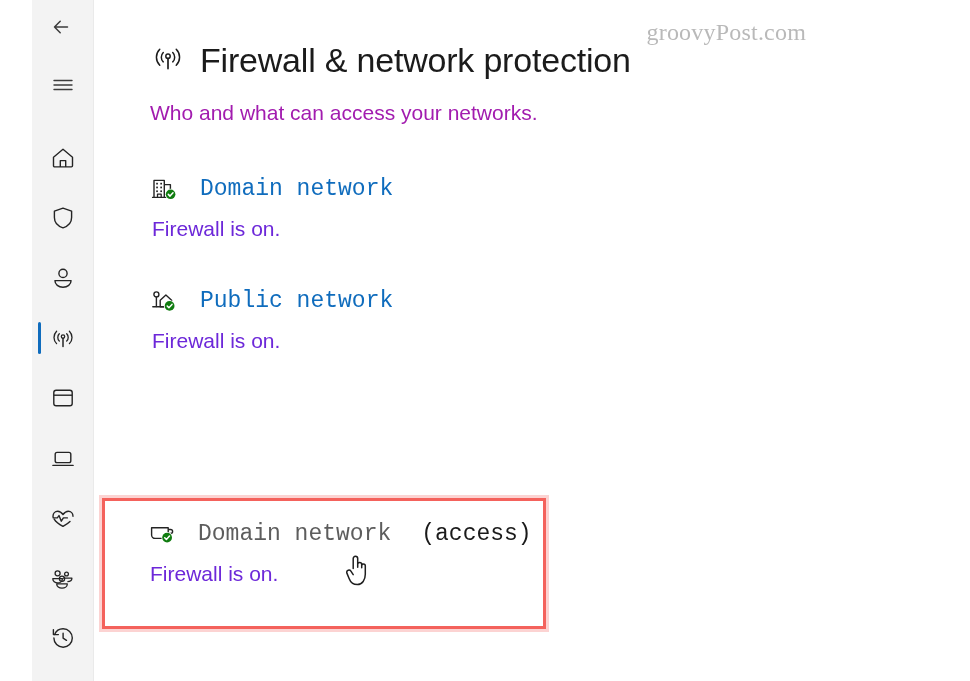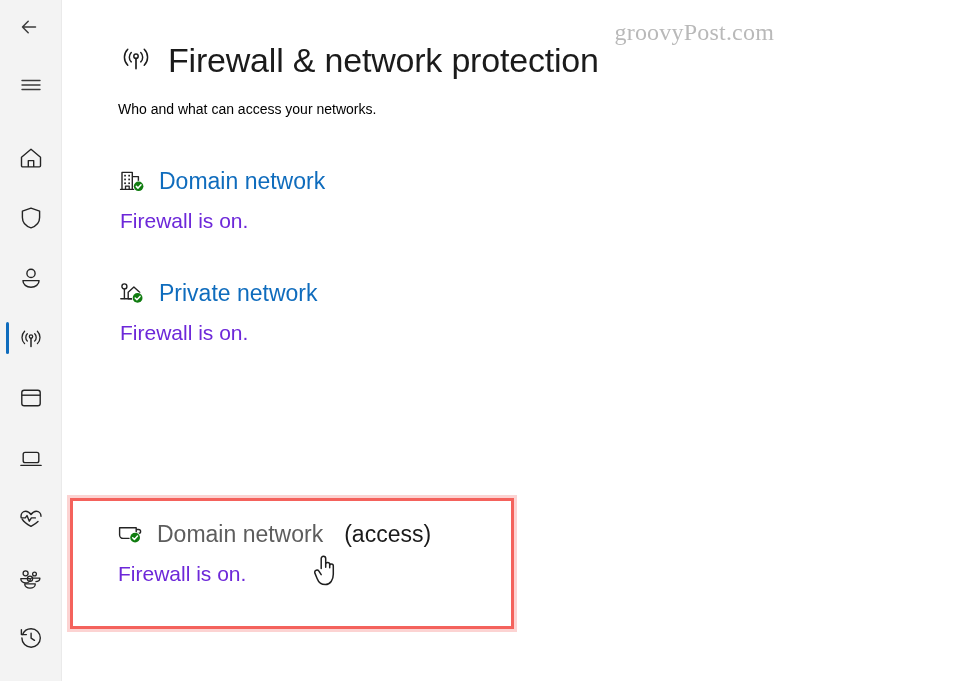--- a/index.html
+++ b/index.html
@@ -14,20 +14,21 @@
     overflow: hidden;
     position: relative;
   }
 
   #app-window {
     display: flex;
     width: 800px;
     height: 681px;
     background: #ffffff;
     position: relative;
+    margin-left: 32px;
   }
 
   
   #nav-sidebar {
     width: 62px;
     min-width: 62px;
     height: 681px;
     background: #f3f3f3;
     border-right: 1px solid #eaeaea;
     box-sizing: border-box;
@@ -101,36 +102,37 @@
   }
   #page-title {
     font-size: 34px;
     font-weight: 400;
     color: #1b1b1b;
     letter-spacing: -0.2px;
     white-space: nowrap;
   }
   #page-subtitle {
     margin-top: 21px;
-    font-size: 14px;
-    color: #000000;
+    font-size: 21px;
+    color: #a21caf;
   }
 
   
   #network-list {
     margin-top: 50px;
   }
   .network-section {
     position: relative;
     margin-bottom: 46px;
   }
   .network-heading-row {
     display: flex;
     align-items: center;
-    gap: 13px;
+    gap: 22px;
+    font-family: Liberation Mono, monospace;
   }
   .network-icon-wrap {
     width: 28px;
     height: 28px;
     position: relative;
     flex: 0 0 28px;
   }
   .network-icon-wrap svg { display: block; }
   .network-link {
     font-size: 23px;
@@ -356,21 +358,21 @@
               <path d="M6.4 10.1V19.6" stroke="#242424" stroke-width="1.4" stroke-linecap="round"></path>
               <path d="M2.8 19.8H22.3" stroke="#242424" stroke-width="1.4" stroke-linecap="round"></path>
               <path d="M10.2 13.2L15.9 7.9L21.6 13.2V19.7H10.2V13.2Z" stroke="#242424" stroke-width="1.4" stroke-linejoin="round"></path>
               <g>
                 <circle cx="19.6" cy="18.9" r="5.7" fill="#ffffff"></circle>
                 <circle cx="19.6" cy="18.9" r="4.9" fill="#107c10"></circle>
                 <path d="M17.2 19.0L18.9 20.7L22.0 17.4" stroke="#ffffff" stroke-width="1.5" stroke-linecap="round" stroke-linejoin="round" fill="none"></path>
               </g>
             </svg>
           </span>
-          <span class="network-link">Private network</span>
+          <span class="network-link">Public network</span>
         </div>
         <div class="network-status">Firewall is on.</div>
       </div>
 
     </div>
 
     <div id="public-inner">
       <div class="network-heading-row">
         <span class="network-icon-wrap">
           <svg width="28" height="28" viewBox="0 0 28 28" fill="none">

